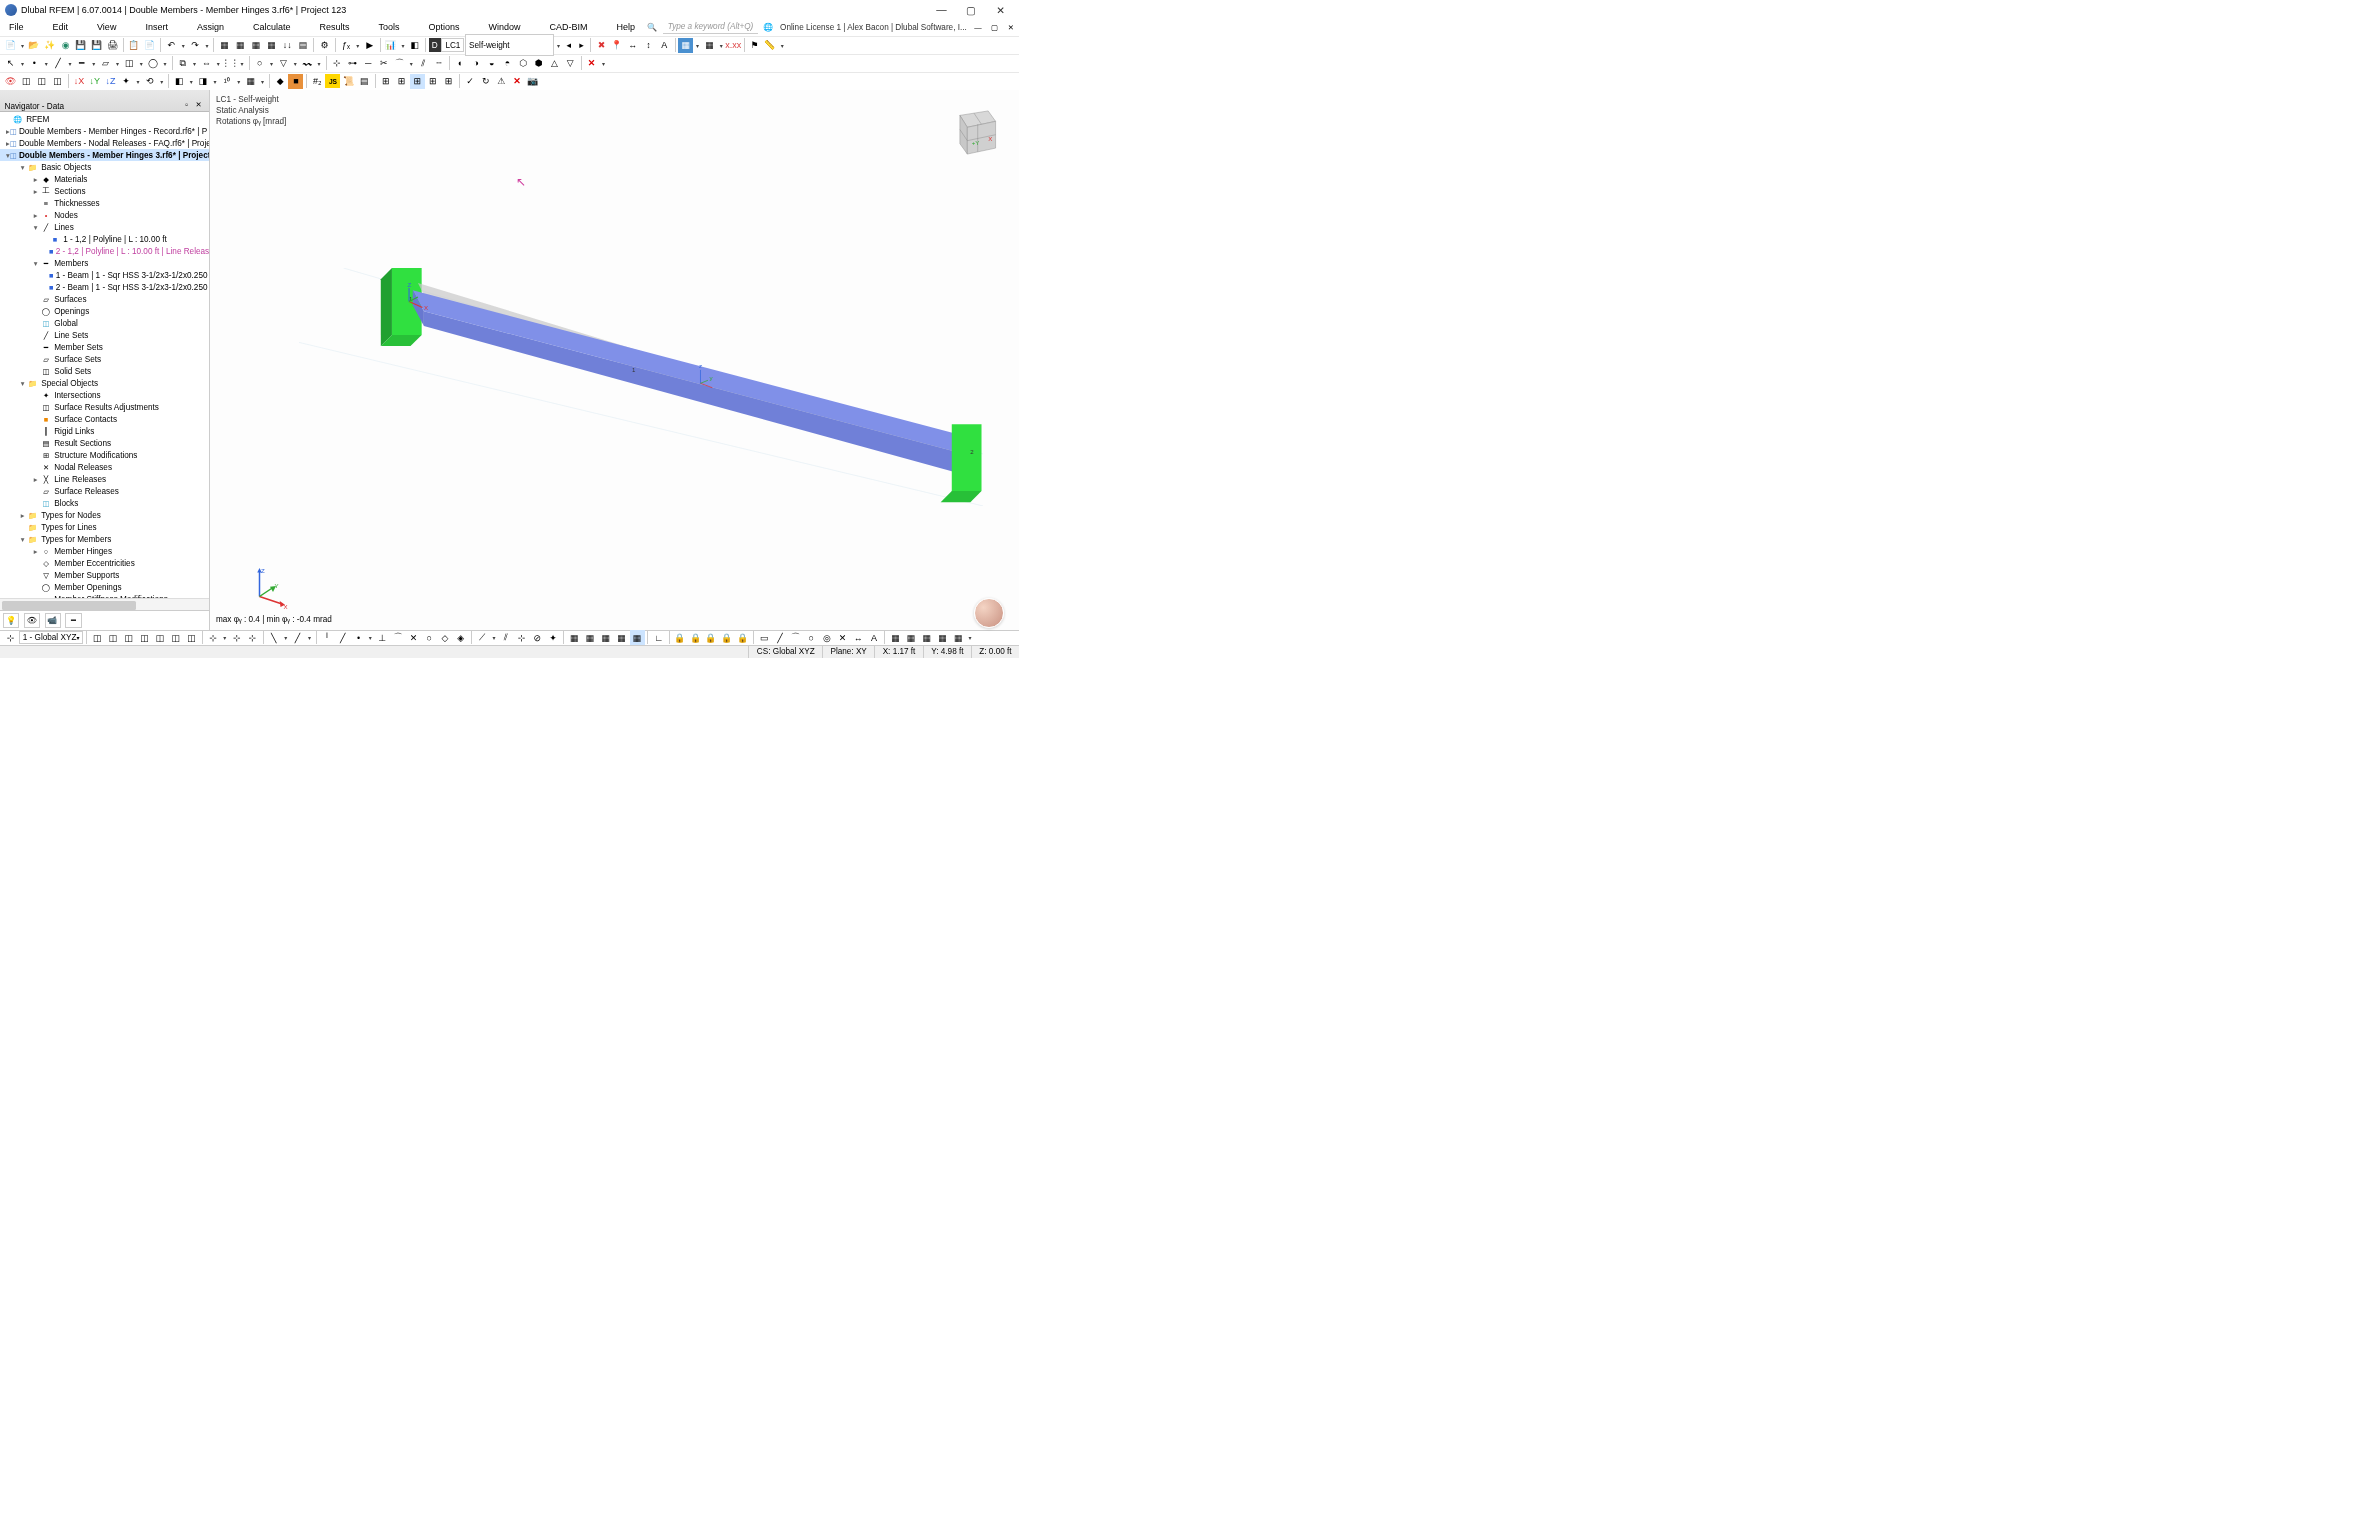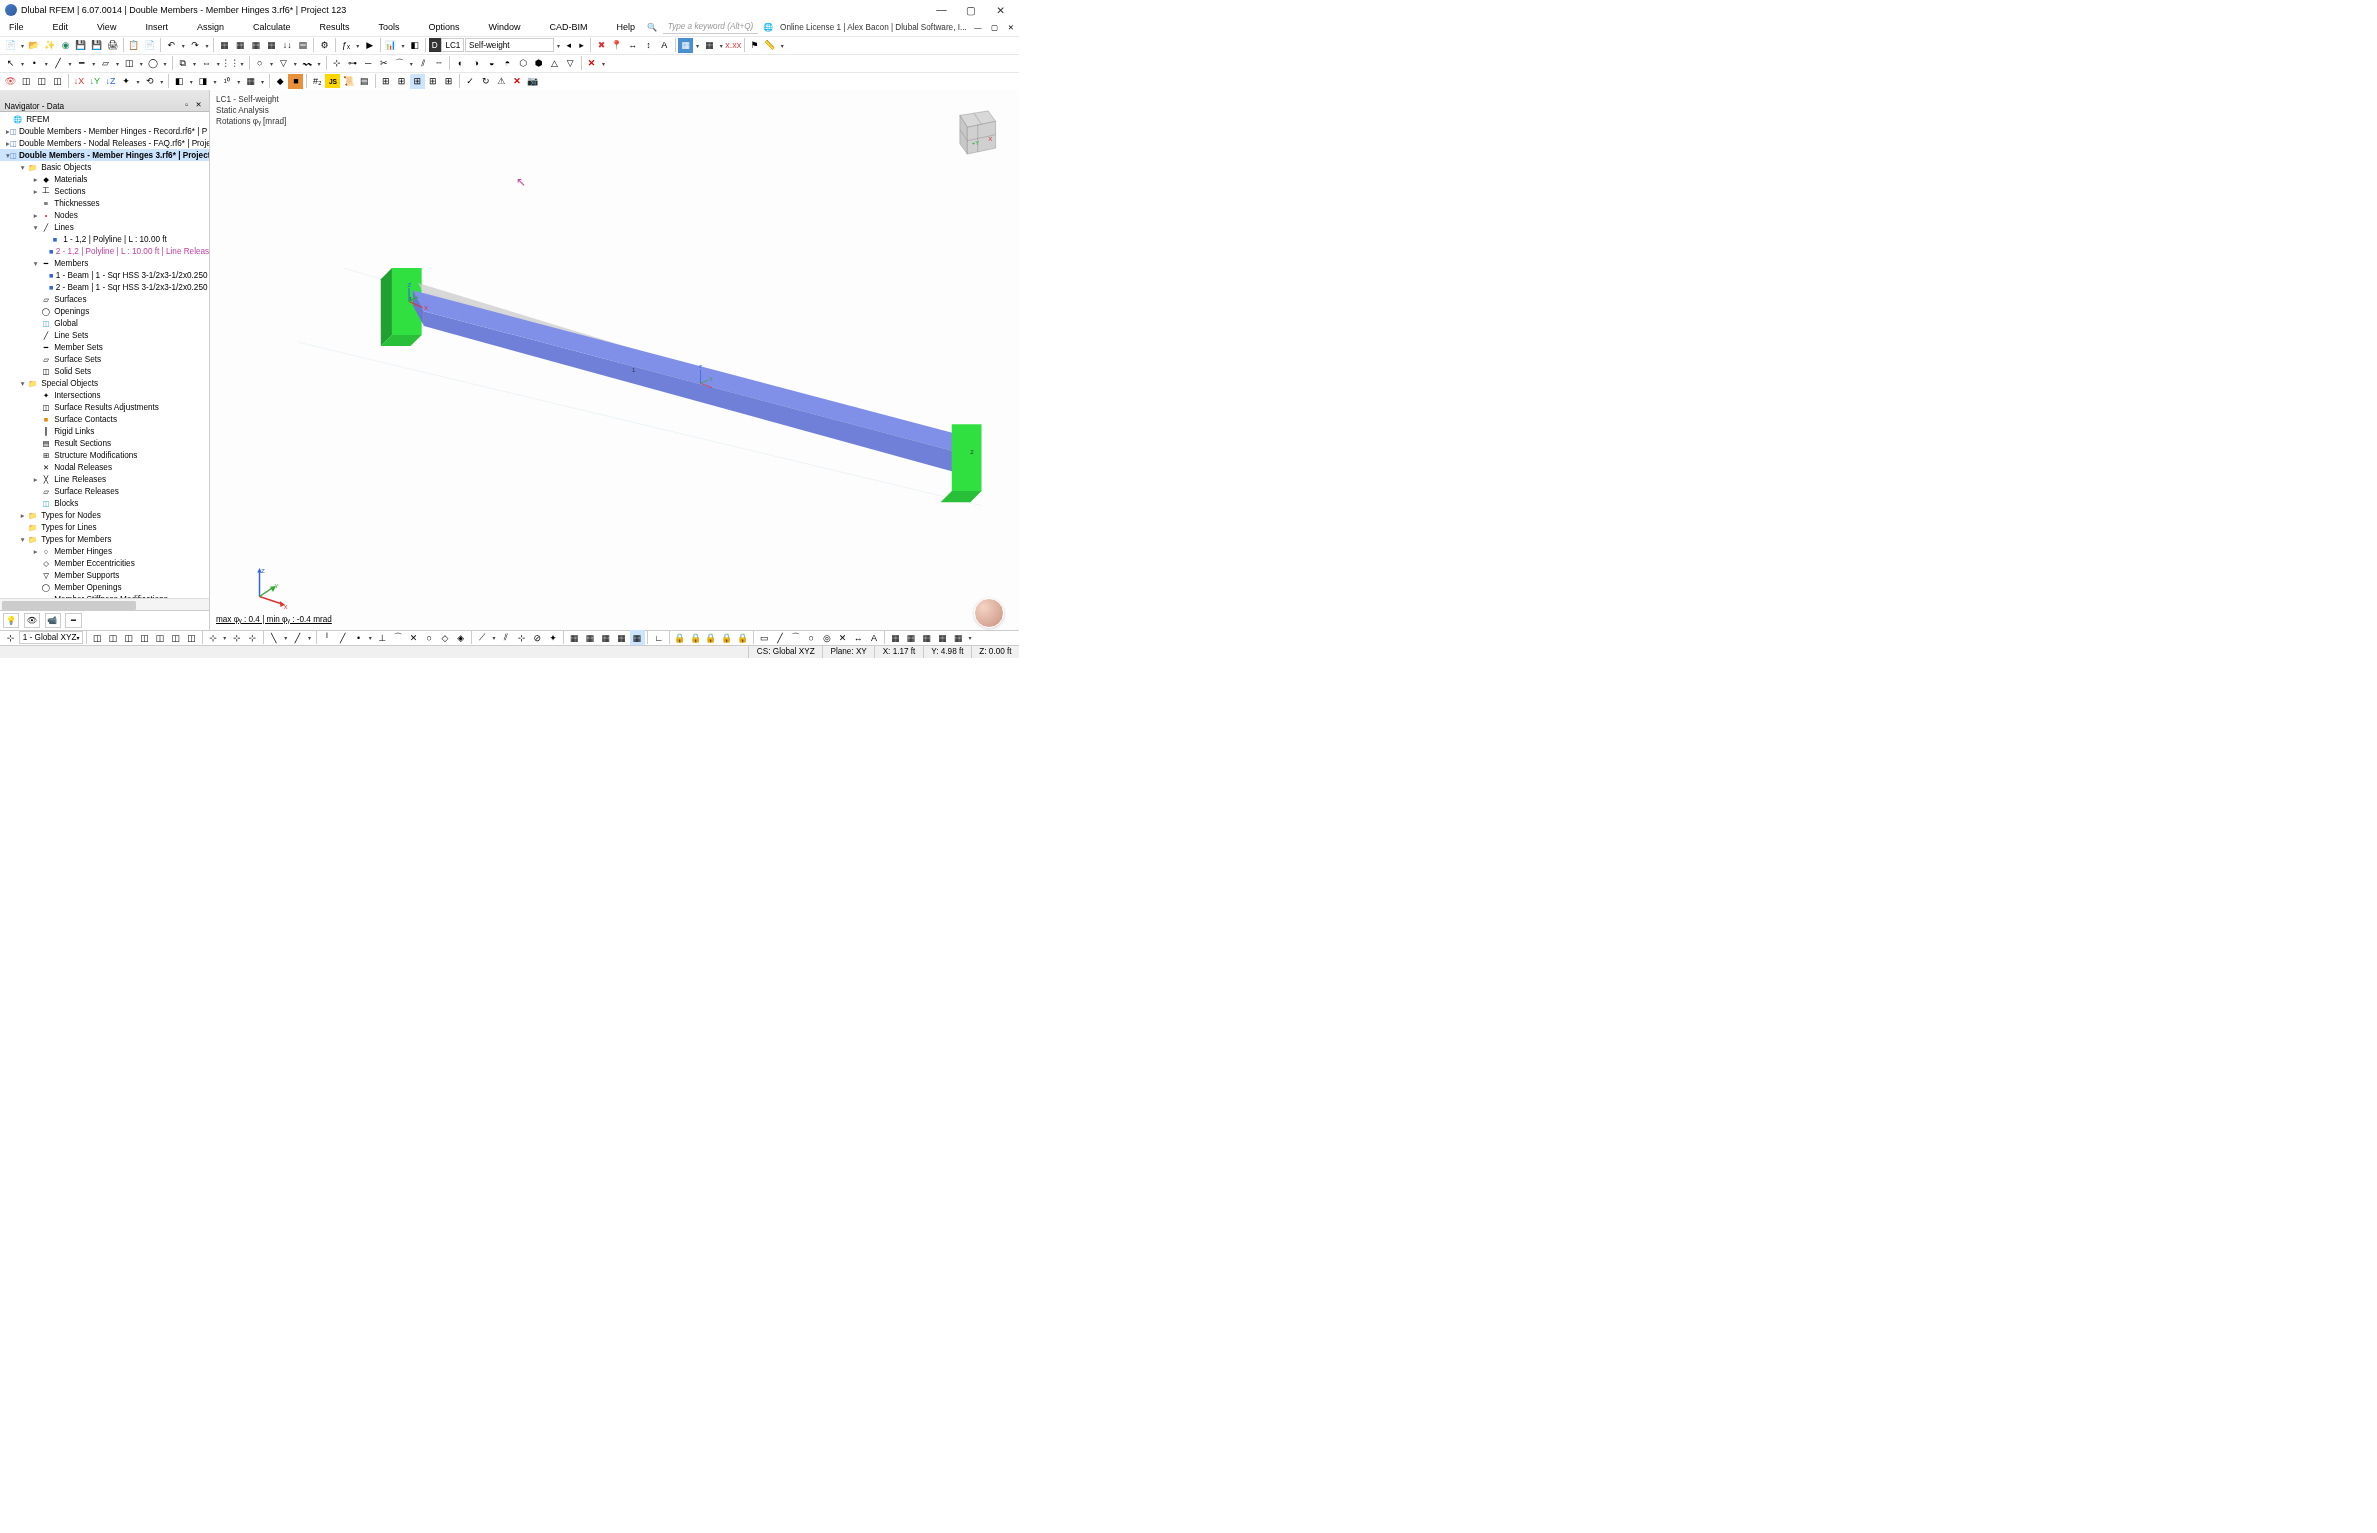--- a/index.html
+++ b/index.html
@@ -22,21 +22,21 @@
     .small-btn { width: 10.4px; height: 10.4px; display: inline-flex; align-items: center; justify-content: center; font-size: 7.4px; }
     
     
     .toolbar { display: flex; align-items: center; height: 18px; padding: 0 3px; gap: 0.7px; background: #fff; border-top: 0.7px solid #e8e8e8; }
     .tb-btn { width: 15px; height: 15px; display: inline-flex; align-items: center; justify-content: center; font-size: 9px; border: 0.7px solid transparent; }
     .tb-btn.small { width: 12px; }
     .tb-sep { width: 0.7px; height: 13.4px; background: #ccc; margin: 0 2.2px; }
     .tb-dropdown { width: 7.4px; display: inline-flex; align-items: center; justify-content: center; font-size: 6px; color: #444; }
     .tb-wide { padding: 0 3px; background: #fff; border: 0.7px solid #ccc; height: 14px; display: inline-flex; align-items: center; min-width: 22px; }
     .tb-dark { background: #333; color: #fff; padding: 0 3px; height: 14px; display: inline-flex; align-items: center; }
-    .tb-white { background: #fff; border: 0.7px solid #ccc; padding: 0 3px; height: 14px; display: inline-flex; align-items: center; min-width: 89px; }
+    .tb-white { background: #fff; border: 0.7px solid #ccc; padding: 0 3px; height: 22px; display: inline-flex; align-items: center; min-width: 89px; }
     .js-btn { background: #ffd700; color: #000; font-weight: bold; width: 15px; height: 13.4px; font-size: 6.7px; }
     .red-x { color: #d00; font-weight: bold; }
     
     
     .main { display: flex; height: calc(100% - 19.3px - 16.3px - 18px - 18px - 18px - 13.4px - 15px); }
     
     
     .navigator { width: 210px; background: #fff; border-right: 0.7px solid #ccc; display: flex; flex-direction: column; }
     .nav-header { height: 22px; background: linear-gradient(#e8e8e8, #dcdcdc); border-bottom: 0.7px solid #bbb; display: flex; align-items: flex-end; padding: 0 4.5px; font-size: 9px; }
     .nav-header-text { flex: 1; }
@@ -54,21 +54,21 @@
     
     .nav-scrollbar-h { height: 12px; border-top: 0.7px solid #ddd; position: relative; background: #f4f4f4; }
     .nav-scrollbar-thumb { position: absolute; left: 1.5px; top: 1.5px; width: 134px; height: 9px; background: #ccc; border-radius: 1.5px; }
     
     .nav-bottom { height: 19.3px; border-top: 0.7px solid #ccc; display: flex; align-items: center; padding: 0 3px; gap: 4.5px; }
     .nav-bottom-btn { width: 16.3px; height: 15px; border: 0.7px solid #ccc; display: inline-flex; align-items: center; justify-content: center; }
     
     
     .viewport { flex: 1; position: relative; background: #fdfdfd; overflow: hidden; }
     .viewport-info { position: absolute; top: 4.5px; left: 6px; font-size: 8.2px; color: #333; line-height: 11px; }
-    .viewport-maxmin { position: absolute; bottom: 6px; left: 6px; font-size: 8.2px; text-decoration: underline; }
+    .viewport-maxmin { position: absolute; bottom: 6px; left: 6px; font-size: 8.2px; }
     .viewport-axis { position: absolute; bottom: 19.3px; left: 36px; }
     .cursor-arrow { position: absolute; font-size: 12px; color: #d040a0; }
     
     
     .viewcube { position: absolute; top: 12px; right: 13.4px; width: 61px; height: 61px; }
     
     
     .model { position: absolute; top: 178px; left: 89px; width: 684px; height: 238px; }
     
     

